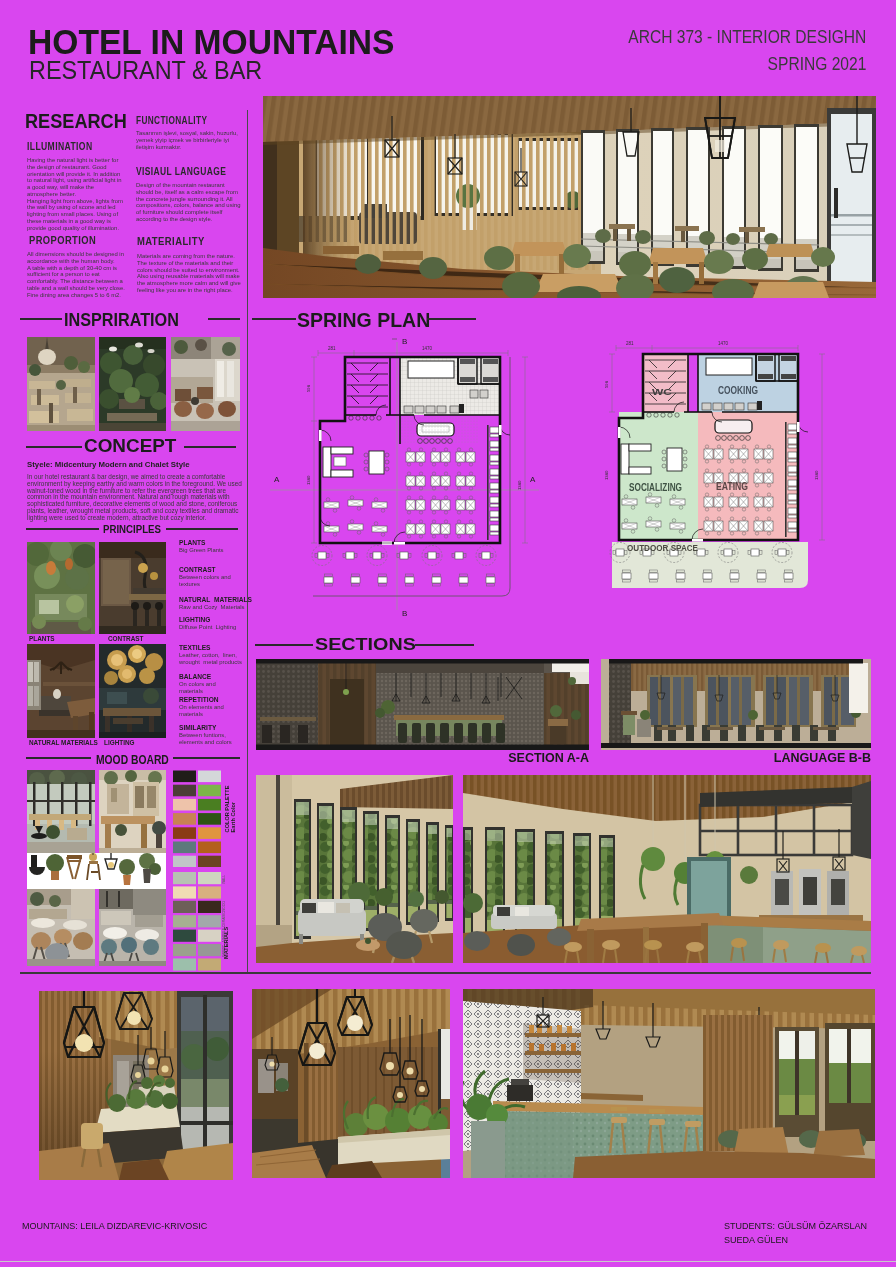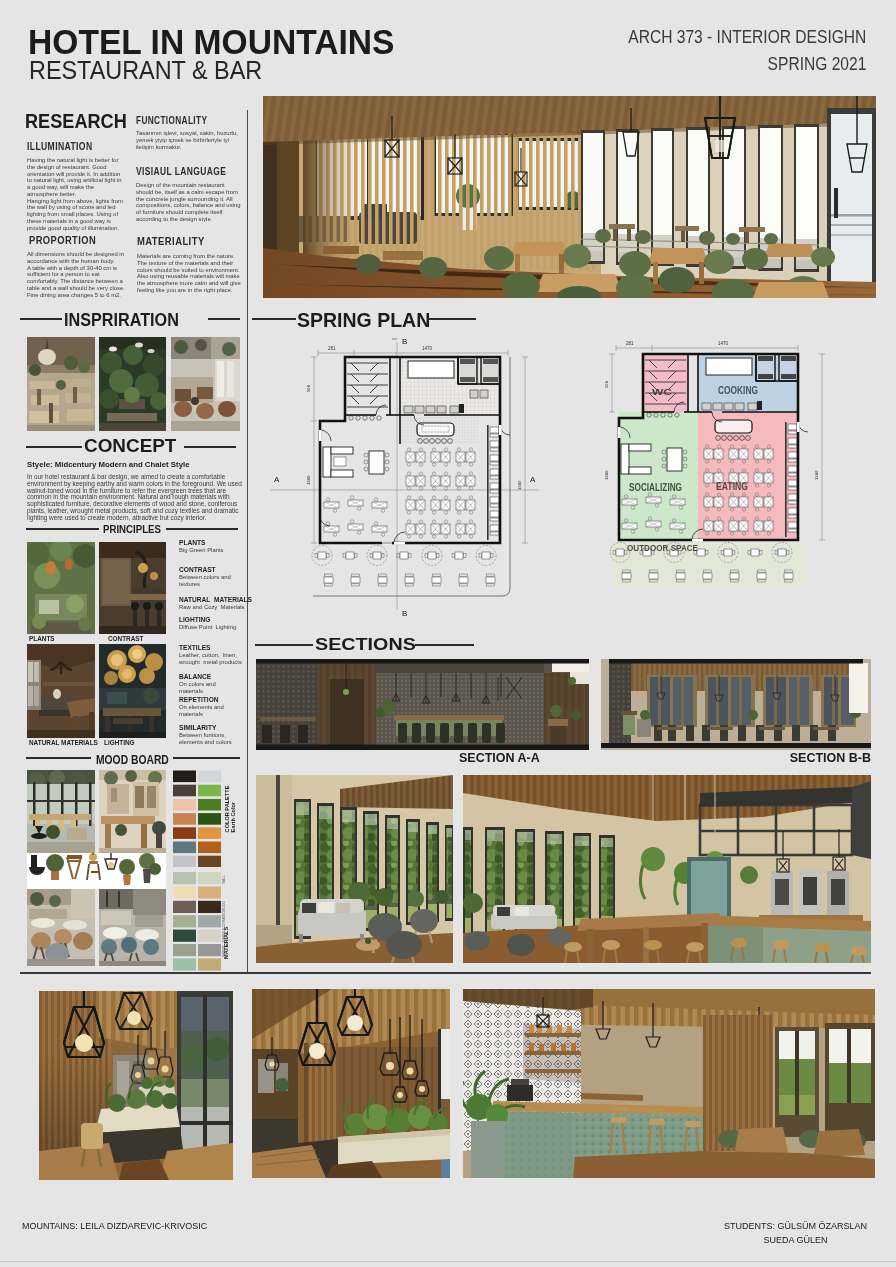--- a/index.html
+++ b/index.html
@@ -1,16 +1,16 @@
 <!DOCTYPE html>
 <html><head>
 <meta charset="utf-8">
 <style>
 html,body{margin:0;padding:0;background:#fff;}
-#board{position:relative;width:896px;height:1267px;background:#e5e5e5;font-family:"Liberation Sans",sans-serif;overflow:hidden;}
+#board{position:relative;width:896px;height:1267px;background:#d946ef;font-family:"Liberation Sans",sans-serif;overflow:hidden;}
 .abs{position:absolute;}
 .h1{font-weight:bold;color:#1c1c1c;}
 .tiny{font-size:5.9px;line-height:6.75px;color:#3a3a3a;}
 .shead{font-weight:bold;color:#2a2a2a;letter-spacing:0.5px;}
 .hline{position:absolute;background:#2a2a2a;height:2px;}
 .cx{transform-origin:left top;white-space:nowrap;}
 .pb{font-size:6.6px;font-weight:bold;color:#1e1e1e;white-space:nowrap;}
 svg{display:block;}
 </style>
 </head>
@@ -1247,23 +1247,23 @@
         <rect x="212" y="68" width="26" height="3"></rect>
       </g>
 
 <rect x="248" y="4" width="19" height="50" fill="#f4f1ea"></rect>
 
 <rect x="8" width="254" height="4.5" fill="#181818"></rect>
 
 <rect x="0" y="84" width="270" height="5" fill="#181818"></rect>
 </svg>
 
-<div class="abs" style="left:459px;top:751px;width:130px;text-align:left;font-size:12.5px;font-weight:bold;color:#1a1a1a;">SECTION A-A</div>
-
-<div class="abs" style="left:741px;top:751px;width:130px;text-align:right;font-size:12.5px;font-weight:bold;color:#1a1a1a;">SECTION B-B</div>
+<div class="abs" style="left:459px;top:751px;width:130px;text-align:right;font-size:12.5px;font-weight:bold;color:#1a1a1a;">SECTION A-A</div>
+
+<div class="abs" style="left:741px;top:751px;width:130px;text-align:right;font-size:12.5px;font-weight:bold;color:#1a1a1a;">LANGUAGE B-B</div>
 
 <svg class="abs" style="left:256px;top:775px;" width="197" height="188" viewBox="0 0 197 188">
 <defs>
 <pattern id="treeg" width="16" height="22" patternUnits="userSpaceOnUse">
 <rect width="16" height="22" fill="#587539"></rect>
 <circle cx="5" cy="6" r="5" fill="#42602c"></circle>
 <circle cx="13" cy="14" r="6" fill="#6b8a46"></circle>
 <circle cx="3" cy="18" r="4" fill="#3b5526"></circle>
 <circle cx="10" cy="2" r="3" fill="#7e9c55"></circle>
 </pattern>
@@ -1813,17 +1813,17 @@
 <circle cx="16" cy="118" r="13" fill="#4a7a34"></circle>
 <circle cx="34" cy="126" r="11" fill="#558a3c"></circle>
 <rect x="8" y="132" width="34" height="57" fill="#8a9a8e"></rect>
 </g>
 
 <polygon points="110,189 112,168 240,162 340,164 412,170 412,189" fill="#8a5f33"></polygon>
 </svg>
 
 <div class="abs" style="left:22px;top:1221px;font-size:9px;color:#1a1a1a;">MOUNTAINS: LEILA DIZDAREVIC-KRIVOSIC</div>
 
-<div class="abs" style="right:29px;top:1219px;font-size:9px;color:#1a1a1a;text-align:center;line-height:14px;">STUDENTS: GÜLSÜM ÖZARSLAN<br>SUEDA GÜLEN</div>
+<div class="abs" style="right:29px;top:1219px;font-size:9px;color:#1a1a1a;text-align:left;line-height:14px;">STUDENTS: GÜLSÜM ÖZARSLAN<br>SUEDA GÜLEN</div>
 
 <div class="abs" style="left:0px;top:1261px;width:896px;height:1px;background:#c9c9c9;"></div>
 
 </div>
 
 </body></html>

